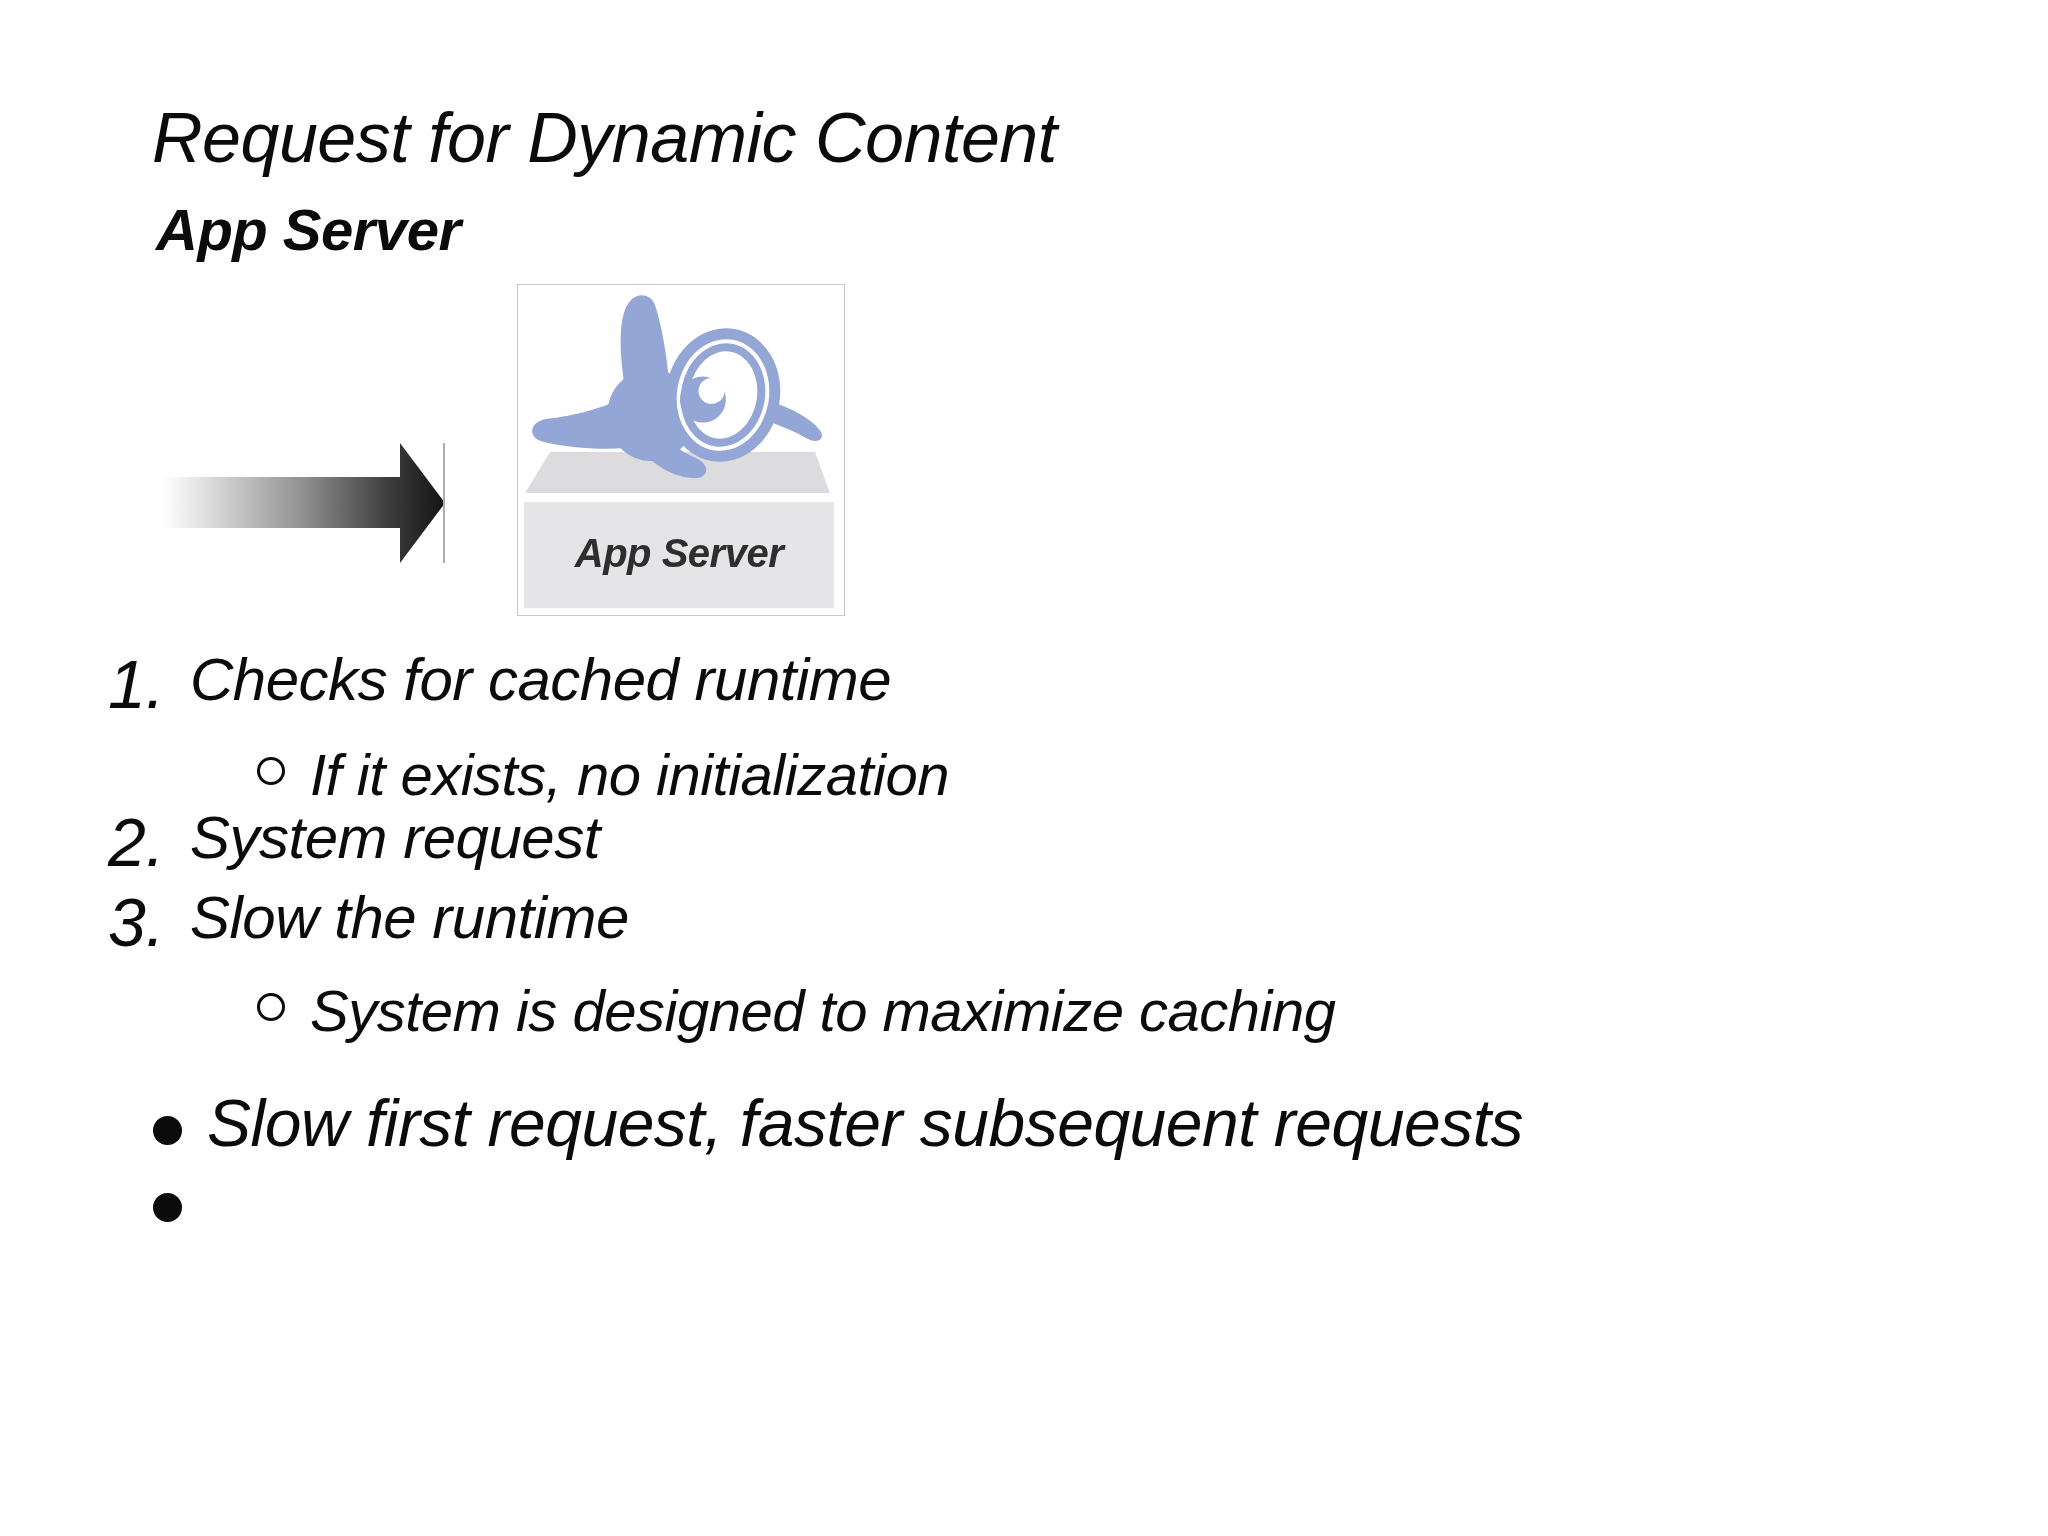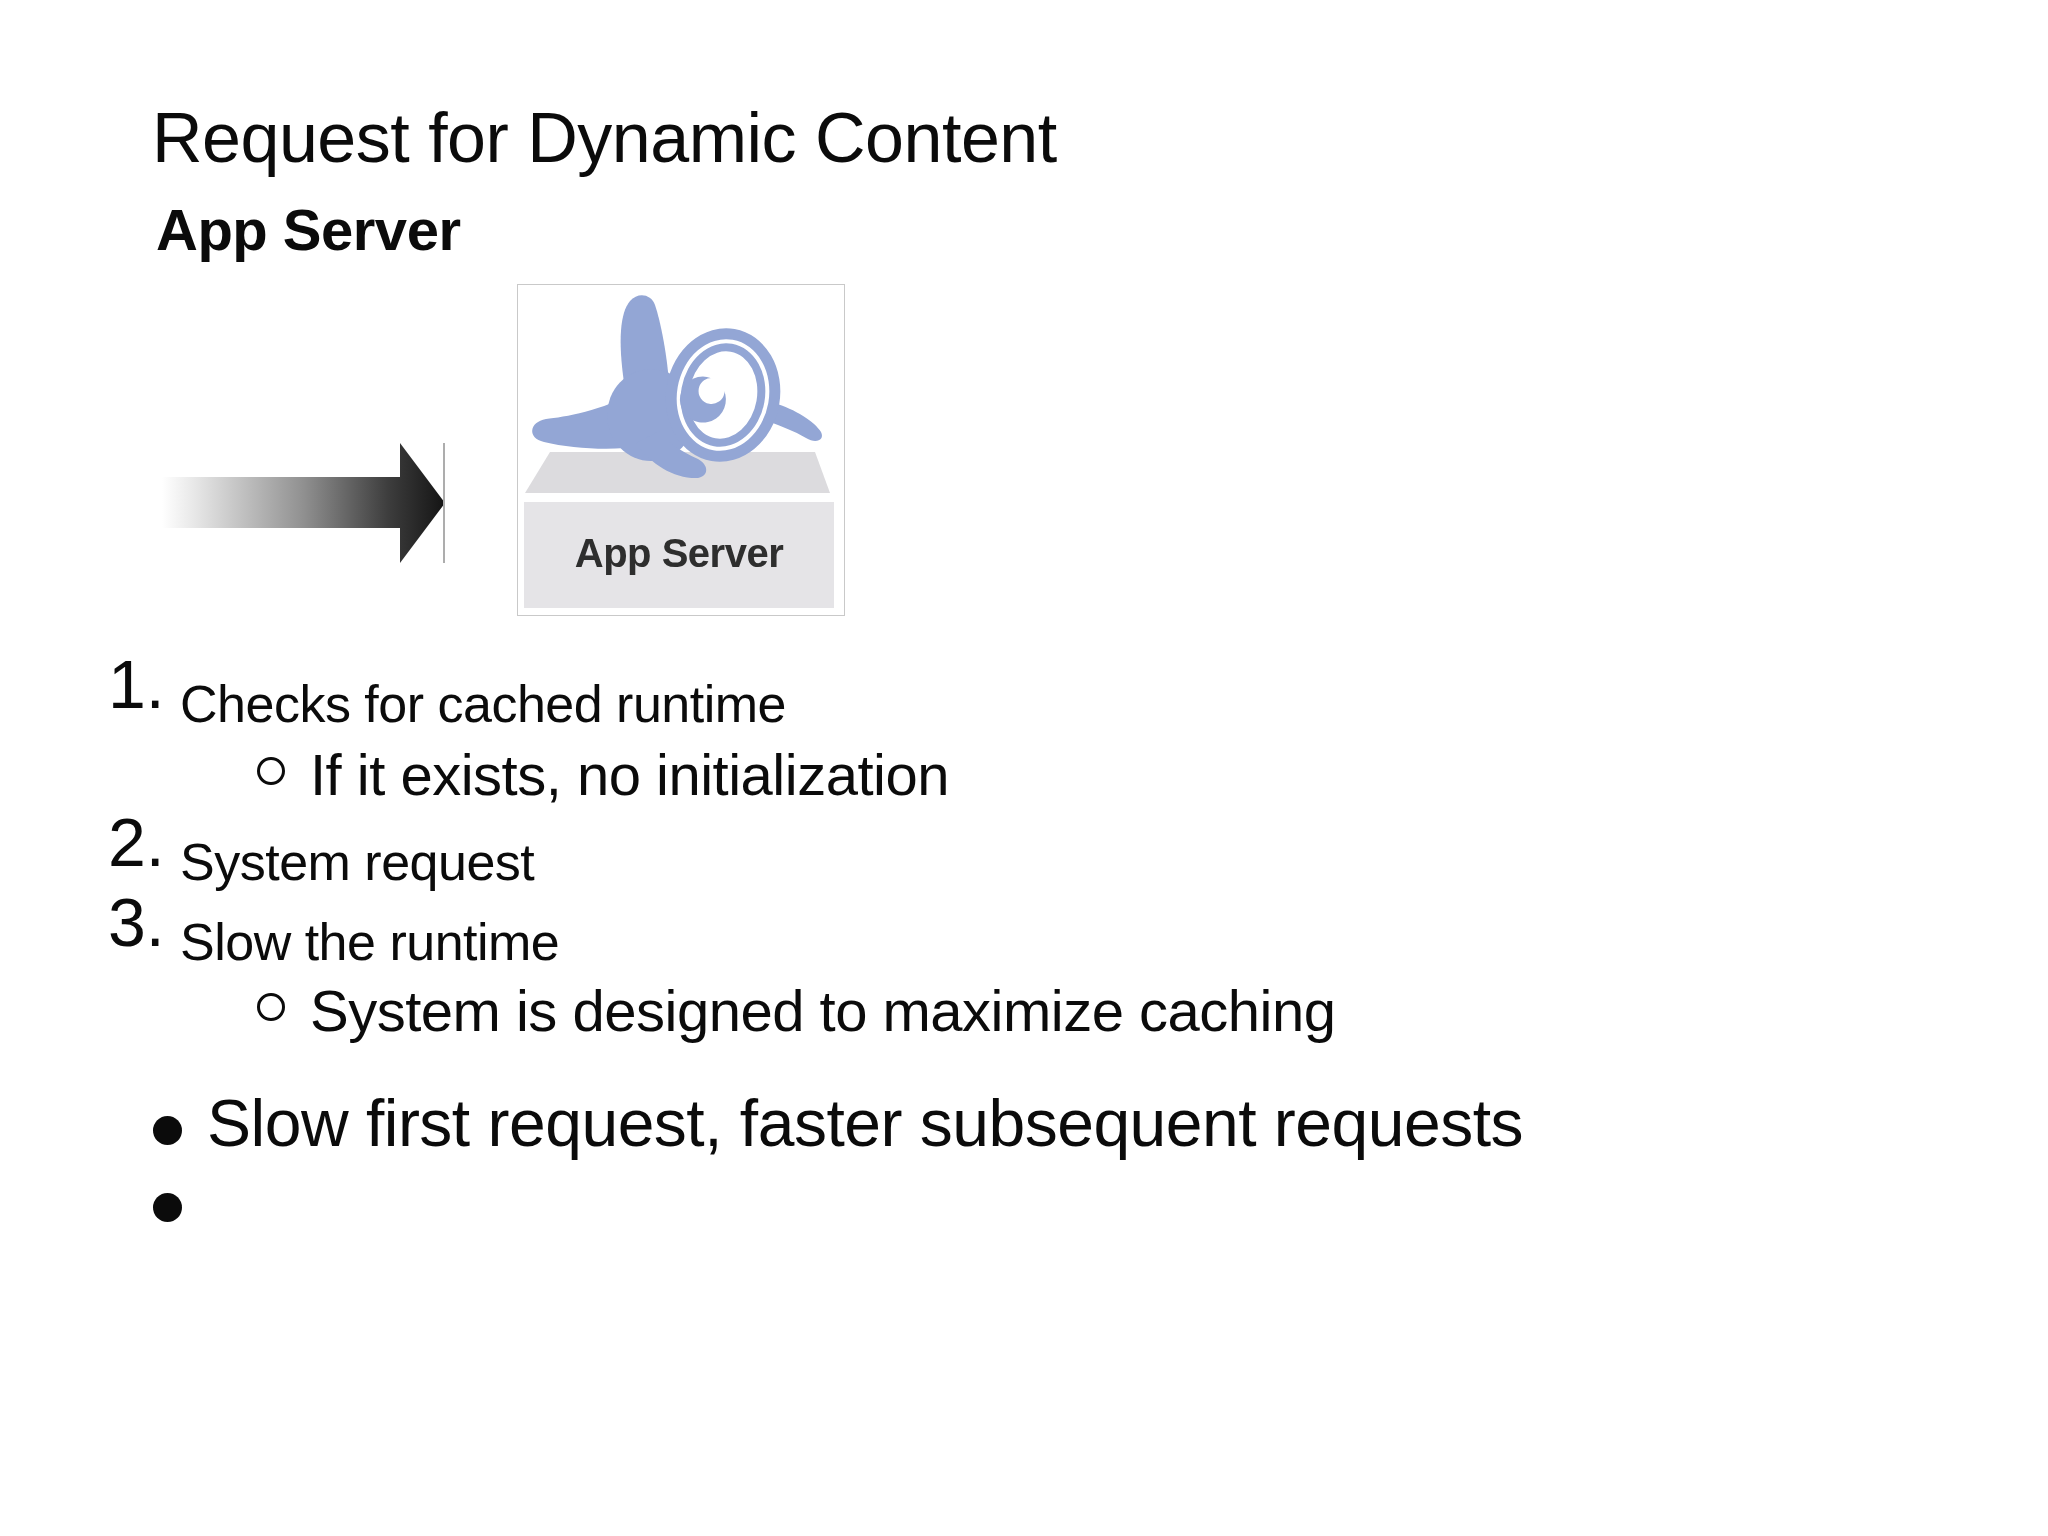--- a/index.html
+++ b/index.html
@@ -1,36 +1,36 @@
 <!DOCTYPE html>
 <html><head>
 <meta charset="utf-8">
 <style>
   html,body{margin:0;padding:0;background:#ffffff;}
   #stage{
     position:relative;width:1750px;height:1536px;background:#ffffff;overflow:hidden;
-    font-family:"Liberation Sans", sans-serif;color:#0b0b0b;
+    font-family:"Liberation Sans", sans-serif;color:#0b0b0b;font-style:italic;
   }
   .abs{position:absolute;line-height:1;white-space:nowrap;}
   .title{left:152px;top:103px;font-size:70px;letter-spacing:-0.5px;}
   .heading{left:156px;top:201px;font-size:58px;font-weight:bold;letter-spacing:-0.5px;}
 
   
   .figure{left:517px;top:284px;width:328px;height:332px;background:#ffffff;border:1px solid #c9c9c9;box-sizing:border-box;}
   .figure svg{position:absolute;left:0;top:0;}
   .figure-caption{position:absolute;left:6px;top:248px;width:310px;text-align:center;
     font-size:40px;font-weight:bold;color:#2e2e2e;line-height:1;letter-spacing:-0.5px;}
 
   
   .arrow-wrap{left:158px;top:435px;width:292px;height:132px;}
 
   
   .line{position:absolute;left:0;width:2048px;height:90px;}
   .marker-num{position:absolute;left:108px;top:0;font-size:68px;line-height:1;}
-  .step-text{position:absolute;left:180px;top:0;font-size:52px;line-height:1;letter-spacing:-0.5px;margin-top:28px;}
+  .step-text{position:absolute;left:190px;top:0;font-size:60px;line-height:1;letter-spacing:-0.5px;}
   .sub-text{position:absolute;left:310px;top:13px;font-size:58px;line-height:1;letter-spacing:-0.5px;}
   .bullet-text{position:absolute;left:207px;top:0;font-size:66px;line-height:1;letter-spacing:-0.5px;}
   .ring{position:absolute;left:257px;width:22px;height:22px;border:3px solid #0b0b0b;border-radius:50%;}
   .disc{position:absolute;left:153px;width:29px;height:29px;background:#0b0b0b;border-radius:50%;}
 
   .t-step1{top:650px;}
   .t-sub1{top:733px;}  .t-sub1 .ring{top:24px;}
   .t-step2{top:808px;}
   .t-step3{top:888px;}
   .t-sub2{top:969px;}  .t-sub2 .ring{top:24px;}

